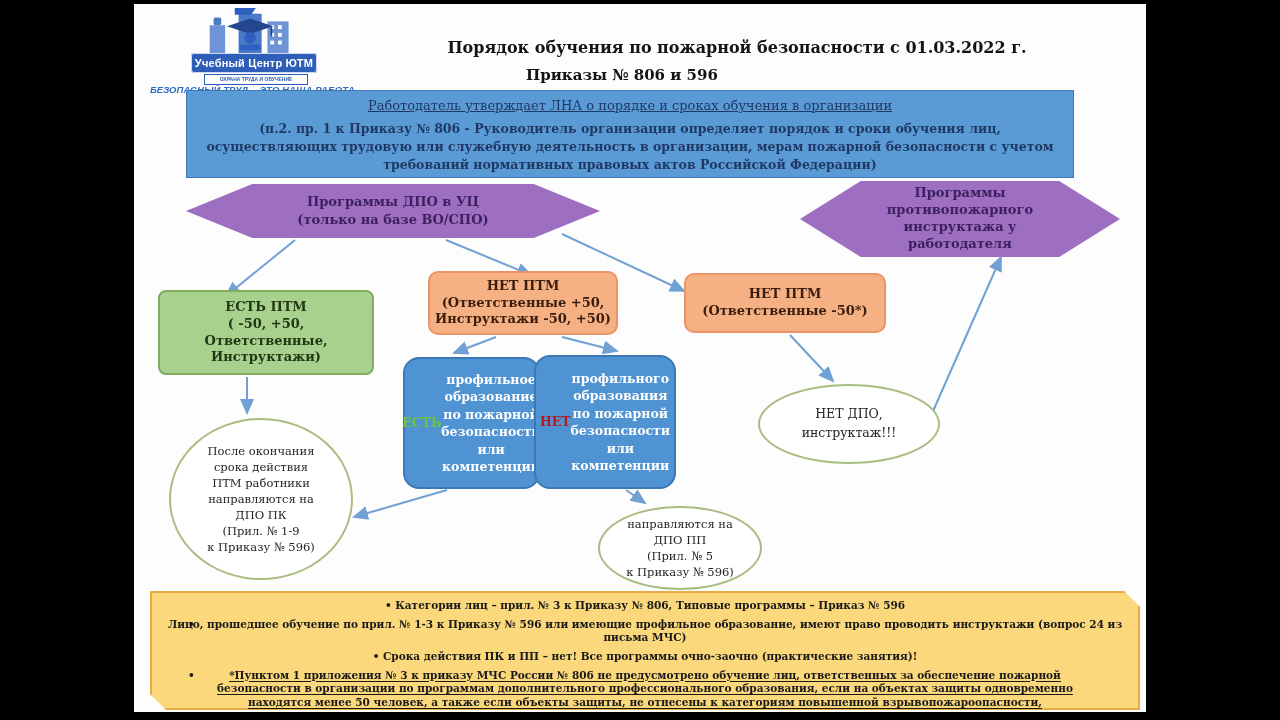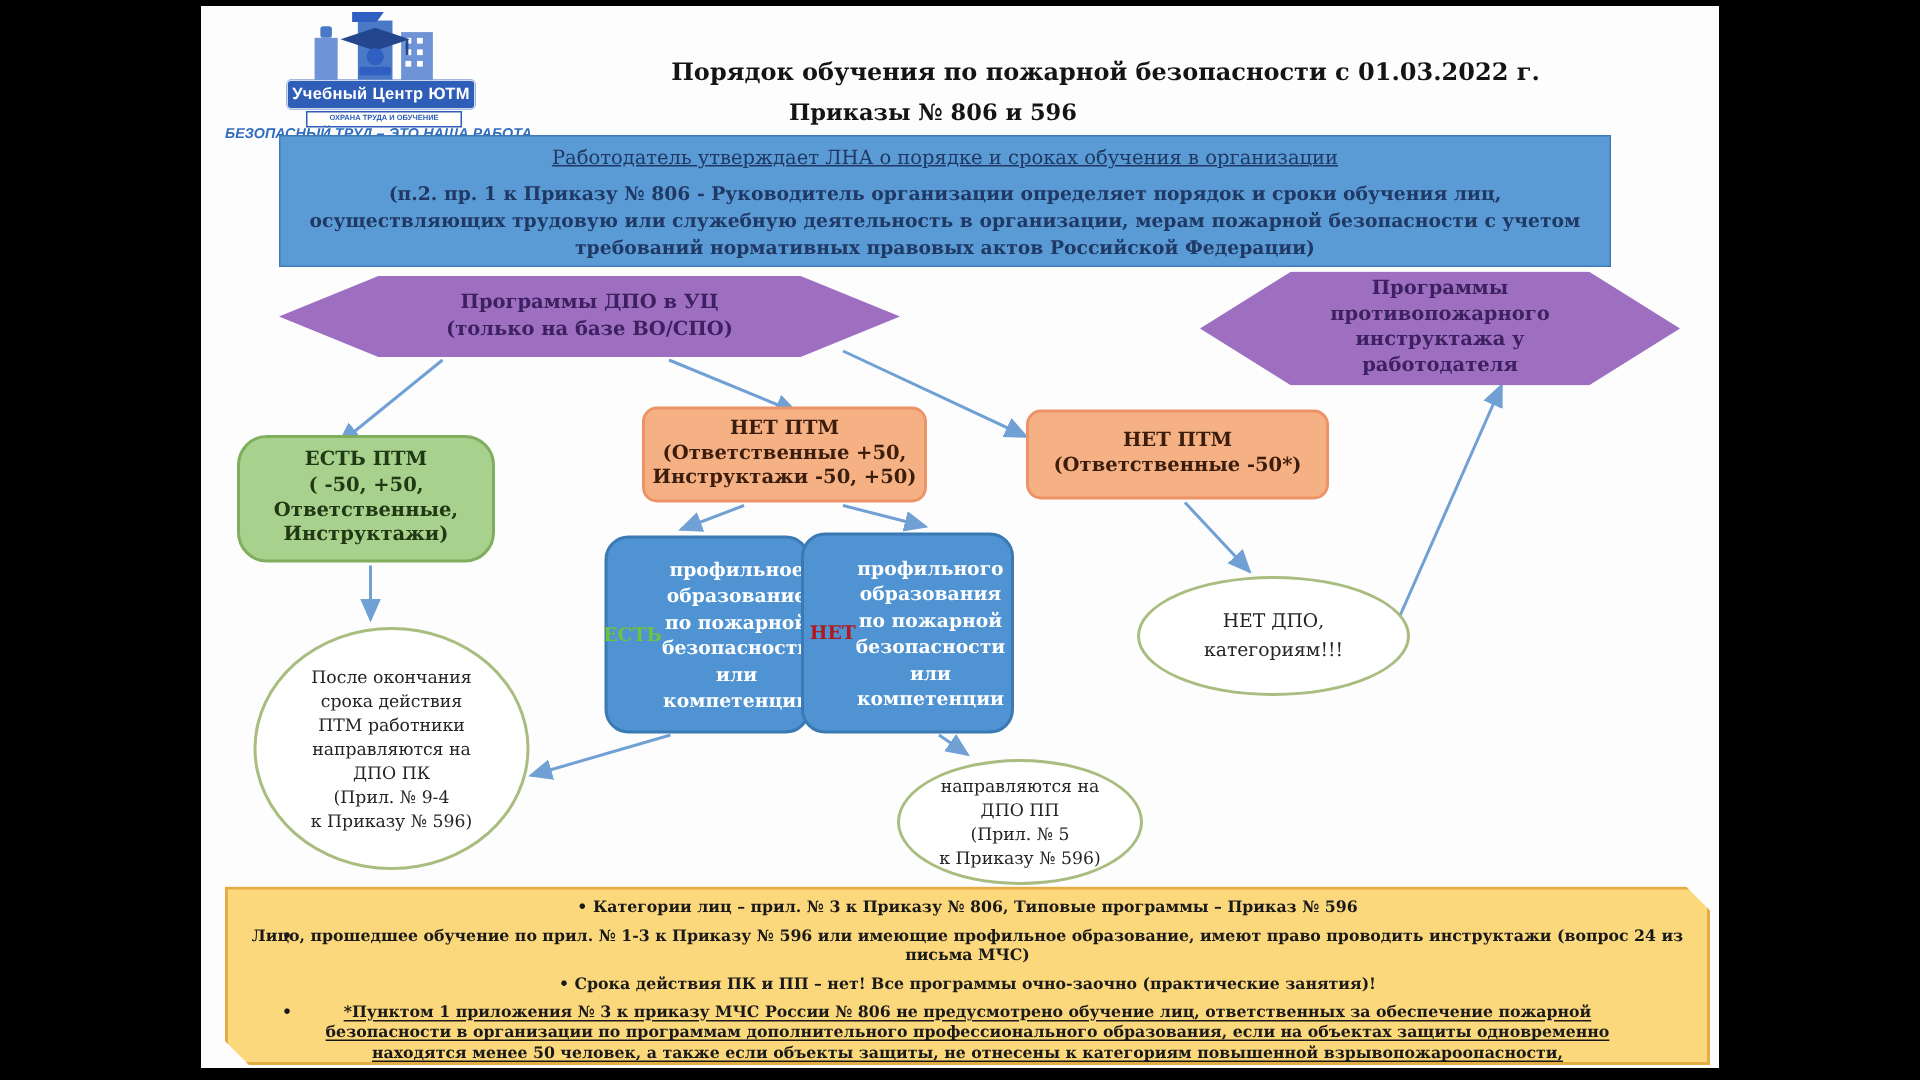--- a/index.html
+++ b/index.html
@@ -35,22 +35,22 @@
   .hex{background:var(--purple);color:var(--purple-text);font-weight:bold;font-size:13px;
     display:flex;align-items:center;justify-content:center;text-align:center;
     white-space:pre-line;line-height:1.35;}
   .hex-left{left:186px;top:184px;width:414px;height:54px;
     clip-path:polygon(0 50%,16% 0,84% 0,100% 50%,84% 100%,16% 100%);}
   .hex-right{left:800px;top:181px;width:320px;height:76px;padding:0 58px;box-sizing:border-box;
     clip-path:polygon(0 50%,19% 0,81% 0,100% 50%,81% 100%,19% 100%);line-height:1.3;}
 
   .roundbox{display:flex;align-items:center;justify-content:center;text-align:center;
     white-space:pre-line;font-weight:bold;box-sizing:border-box;}
-  .green-box{left:158px;top:290px;width:172px;height:85px;background:var(--green-fill);
-    border:2px solid var(--green-border);border-radius:20px;color:var(--green-text);
+  .green-box{left:158px;top:290px;width:216px;height:85px;background:var(--green-fill);
+    border:2px solid var(--green-border);border-radius:8px;color:var(--green-text);
     font-size:13px;line-height:1.3;}
   .orange1{left:428px;top:271px;width:190px;height:64px;}
   .orange2{left:684px;top:273px;width:202px;height:60px;}
   .orange{background:var(--orange-fill);border:2px solid var(--orange-border);
     border-radius:10px;color:var(--orange-text);font-size:13px;line-height:1.3;}
 
   .bluebox{background:var(--blue-fill);border:2px solid var(--blue-border);border-radius:16px;
     color:#fff;font-weight:bold;font-size:12.5px;line-height:1.4;text-align:center;
     display:flex;flex-direction:row;align-items:center;justify-content:center;
     box-sizing:border-box;padding:4px 6px;}
@@ -153,24 +153,24 @@
 <div class="abs bluebox blue2">
   <span class="no">НЕТ</span>
   <span>профильного образования по пожарной безопасности или компетенции</span>
 </div>
 
 <div class="abs ellipse circle-left">После окончания
 срока действия
 ПТМ работники
 направляются на
 ДПО ПК
-(Прил. № 9-4
+(Прил. № 1-9
 к Приказу № 596)</div>
 <div class="abs ellipse ellipse-right">НЕТ ДПО,
-категориям!!!</div>
+инструктаж!!!</div>
 <div class="abs ellipse ellipse-mid">направляются на
 ДПО ПП
 (Прил. № 5
 к Приказу № 596)</div>
 
 <div class="abs notes">
   <div class="note-item b-inline">
     <span class="txt">Категории лиц – прил. № 3 к Приказу № 806, Типовые программы – Приказ № 596</span>
   </div>
   <div class="note-item b-edge">

